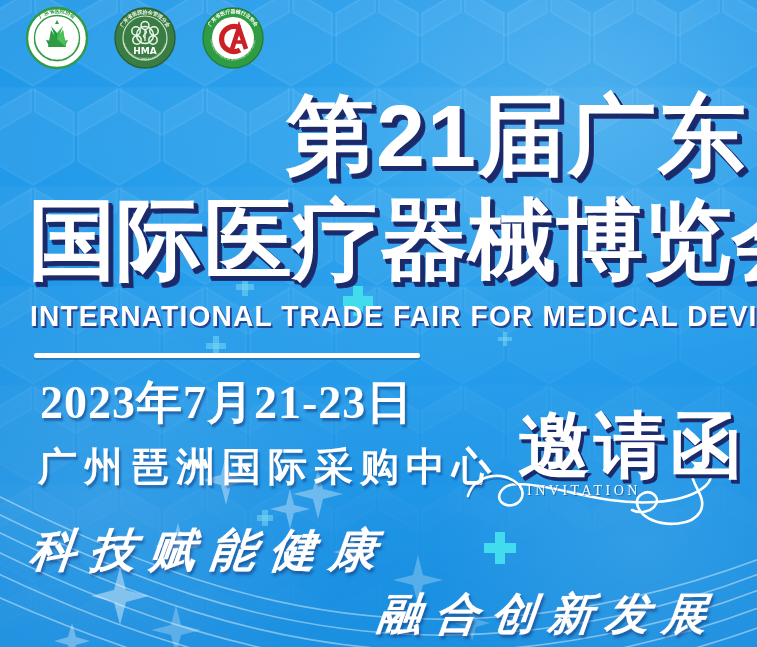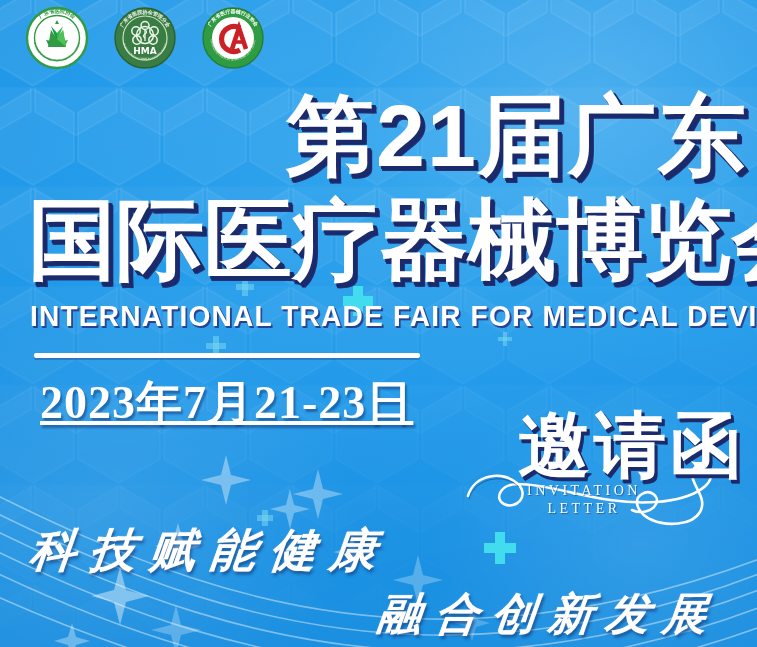--- a/index.html
+++ b/index.html
@@ -70,21 +70,20 @@
     box-shadow:0 2px 0 rgba(30,60,130,.35);
   }
 
   
   .date{
     position:absolute;left:40px;top:372px;
     font-family:"Liberation Serif","DejaVu Serif",serif;
     font-weight:bold;font-size:46px;color:#ffffff;letter-spacing:1px;
     white-space:nowrap;
     text-shadow:2px 3px 2px rgba(18,50,115,.5);
-    text-decoration:underline;
   }
   .venue{
     position:absolute;left:38px;top:440px;
     font-size:39px;font-weight:bold;color:#ffffff;letter-spacing:7px;
     white-space:nowrap;
     text-shadow:2px 3px 2px rgba(18,50,115,.45);
   }
 
   
   .invite{position:absolute;left:470px;top:398px;width:280px;height:130px;}
@@ -279,37 +278,37 @@
   <div class="headline">
     <div class="hl-line hl-1">第21届广东</div>
     <div class="hl-line hl-2">国际医疗器械博览会</div>
   </div>
 
   <div class="subhead">INTERNATIONAL TRADE FAIR FOR MEDICAL DEVICES</div>
 
   <div class="divider"></div>
 
   <div class="date">2023年7月21-23日</div>
+  <div class="venue">广州琶洲国际采购中心</div>
 
   <div class="invite">
     <div class="invite-swash">
       <svg width="290" height="100" viewBox="0 0 290 100" xmlns="http://www.w3.org/2000/svg">
         <g fill="none" stroke="#ffffff" stroke-width="2.6" stroke-linecap="round">
           <path d="M8,56 C14,34 44,30 58,44 C70,56 56,70 44,64 C34,59 40,44 58,44 C96,44 140,66 196,62 C238,59 256,42 250,30"></path>
           <path d="M250,30 C246,22 232,24 232,34 C232,46 248,58 240,72 C232,86 206,86 192,80"></path>
           <path d="M192,80 C178,74 172,60 182,54 C190,49 200,56 196,64 C192,72 180,74 172,70"></path>
         </g>
         <g fill="none" stroke="#1b2a6b" stroke-width="1" opacity="0.5">
           <path d="M9,59 C15,37 45,33 59,47"></path>
         </g>
       </svg>
     </div>
     <div class="invite-cn">邀请函</div>
     <div class="invite-en">
       <div>INVITATION</div>
-      <div>LETTER</div>
     </div>
   </div>
 
   <div class="slogan slogan-1">科技赋能健康</div>
   <div class="slogan slogan-2">融合创新发展</div>
 
 </div>
 
 </body></html>

